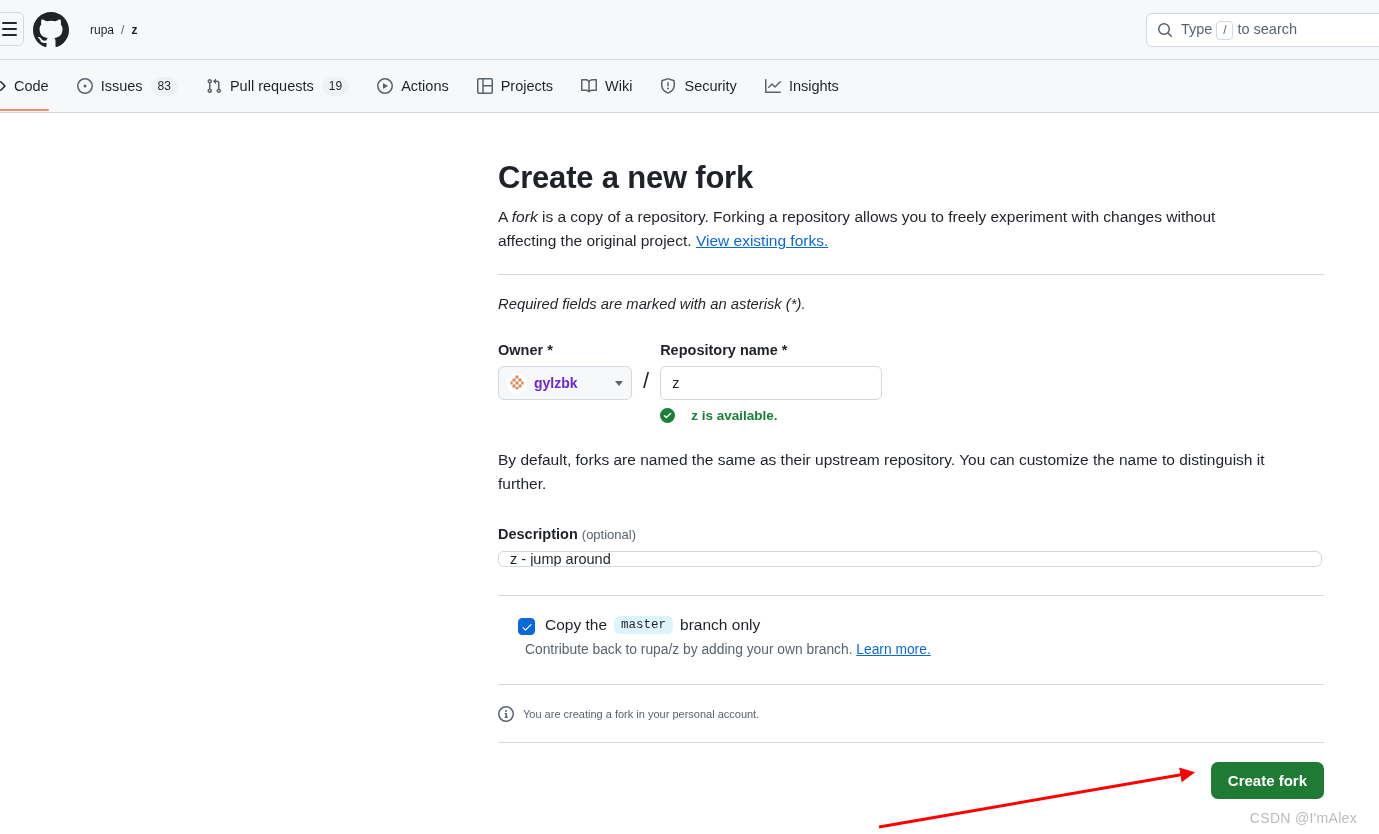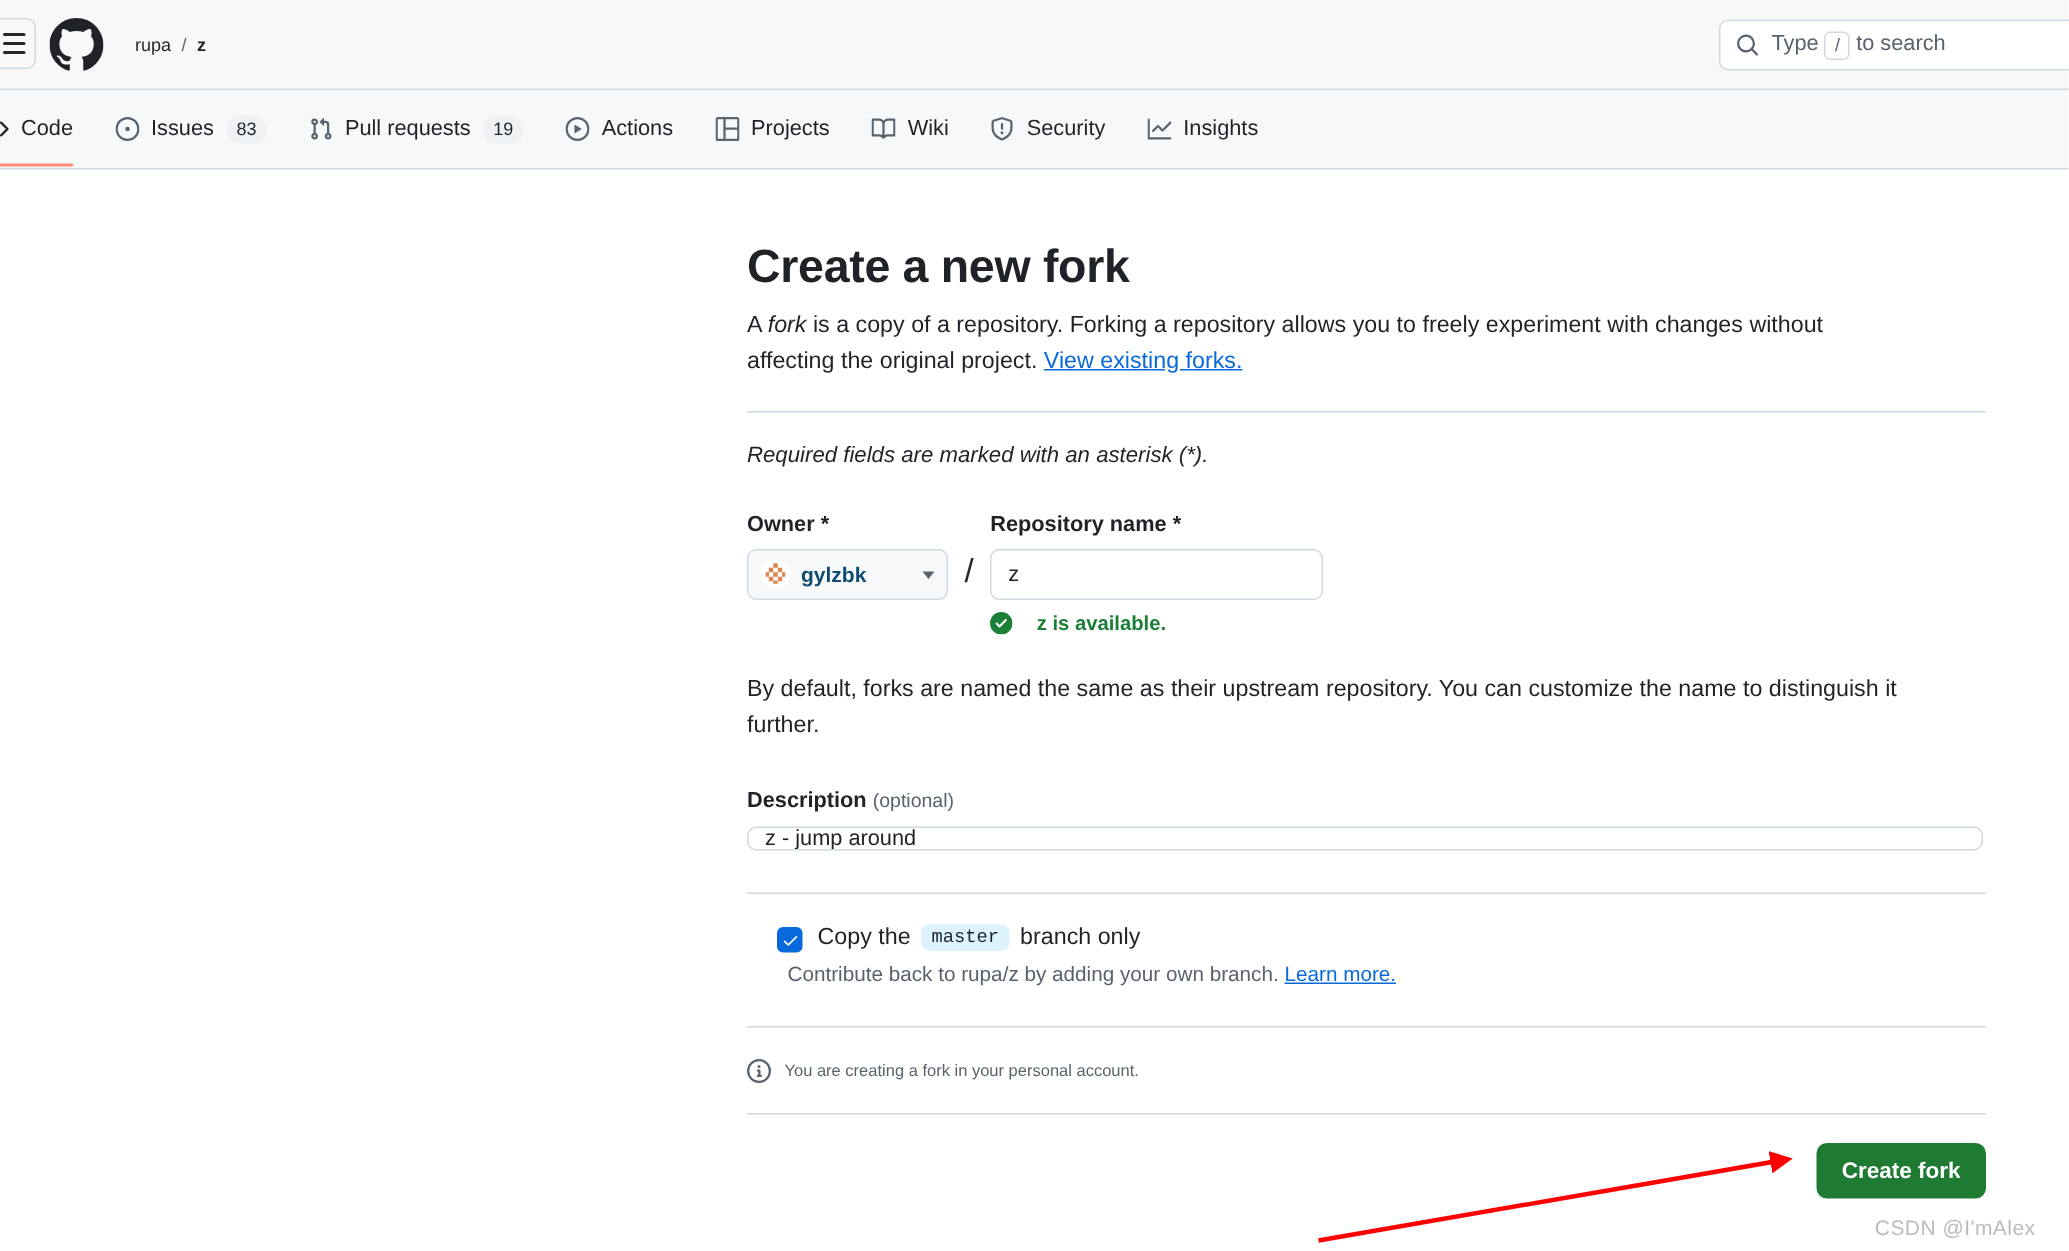--- a/index.html
+++ b/index.html
@@ -126,21 +126,21 @@
     width: 134px; height: 34px;
     background: #f6f8fa; border: 1px solid #d1d9e0; border-radius: 6px;
     display: flex; align-items: center; gap: 7px;
     padding: 0 8px;
   }
   .avatar {
     width: 20px; height: 20px; border-radius: 50%;
     flex: none; background: #ffffff;
     display: block;
   }
-  .owner-name { font-size: 14px; color: #0c4a6e; font-weight: bold; flex: 1; }
+  .owner-name { font-size: 14px; color: #6d28d9; font-weight: bold; flex: 1; }
   .caret {
     width: 0; height: 0; flex: none;
     border-left: 4.5px solid transparent;
     border-right: 4.5px solid transparent;
     border-top: 5px solid #59636e;
   }
   .slash {
     font-size: 22px; color: #1f2328;
     margin: 0 11px; padding-top: 26px;
     font-weight: 300;

